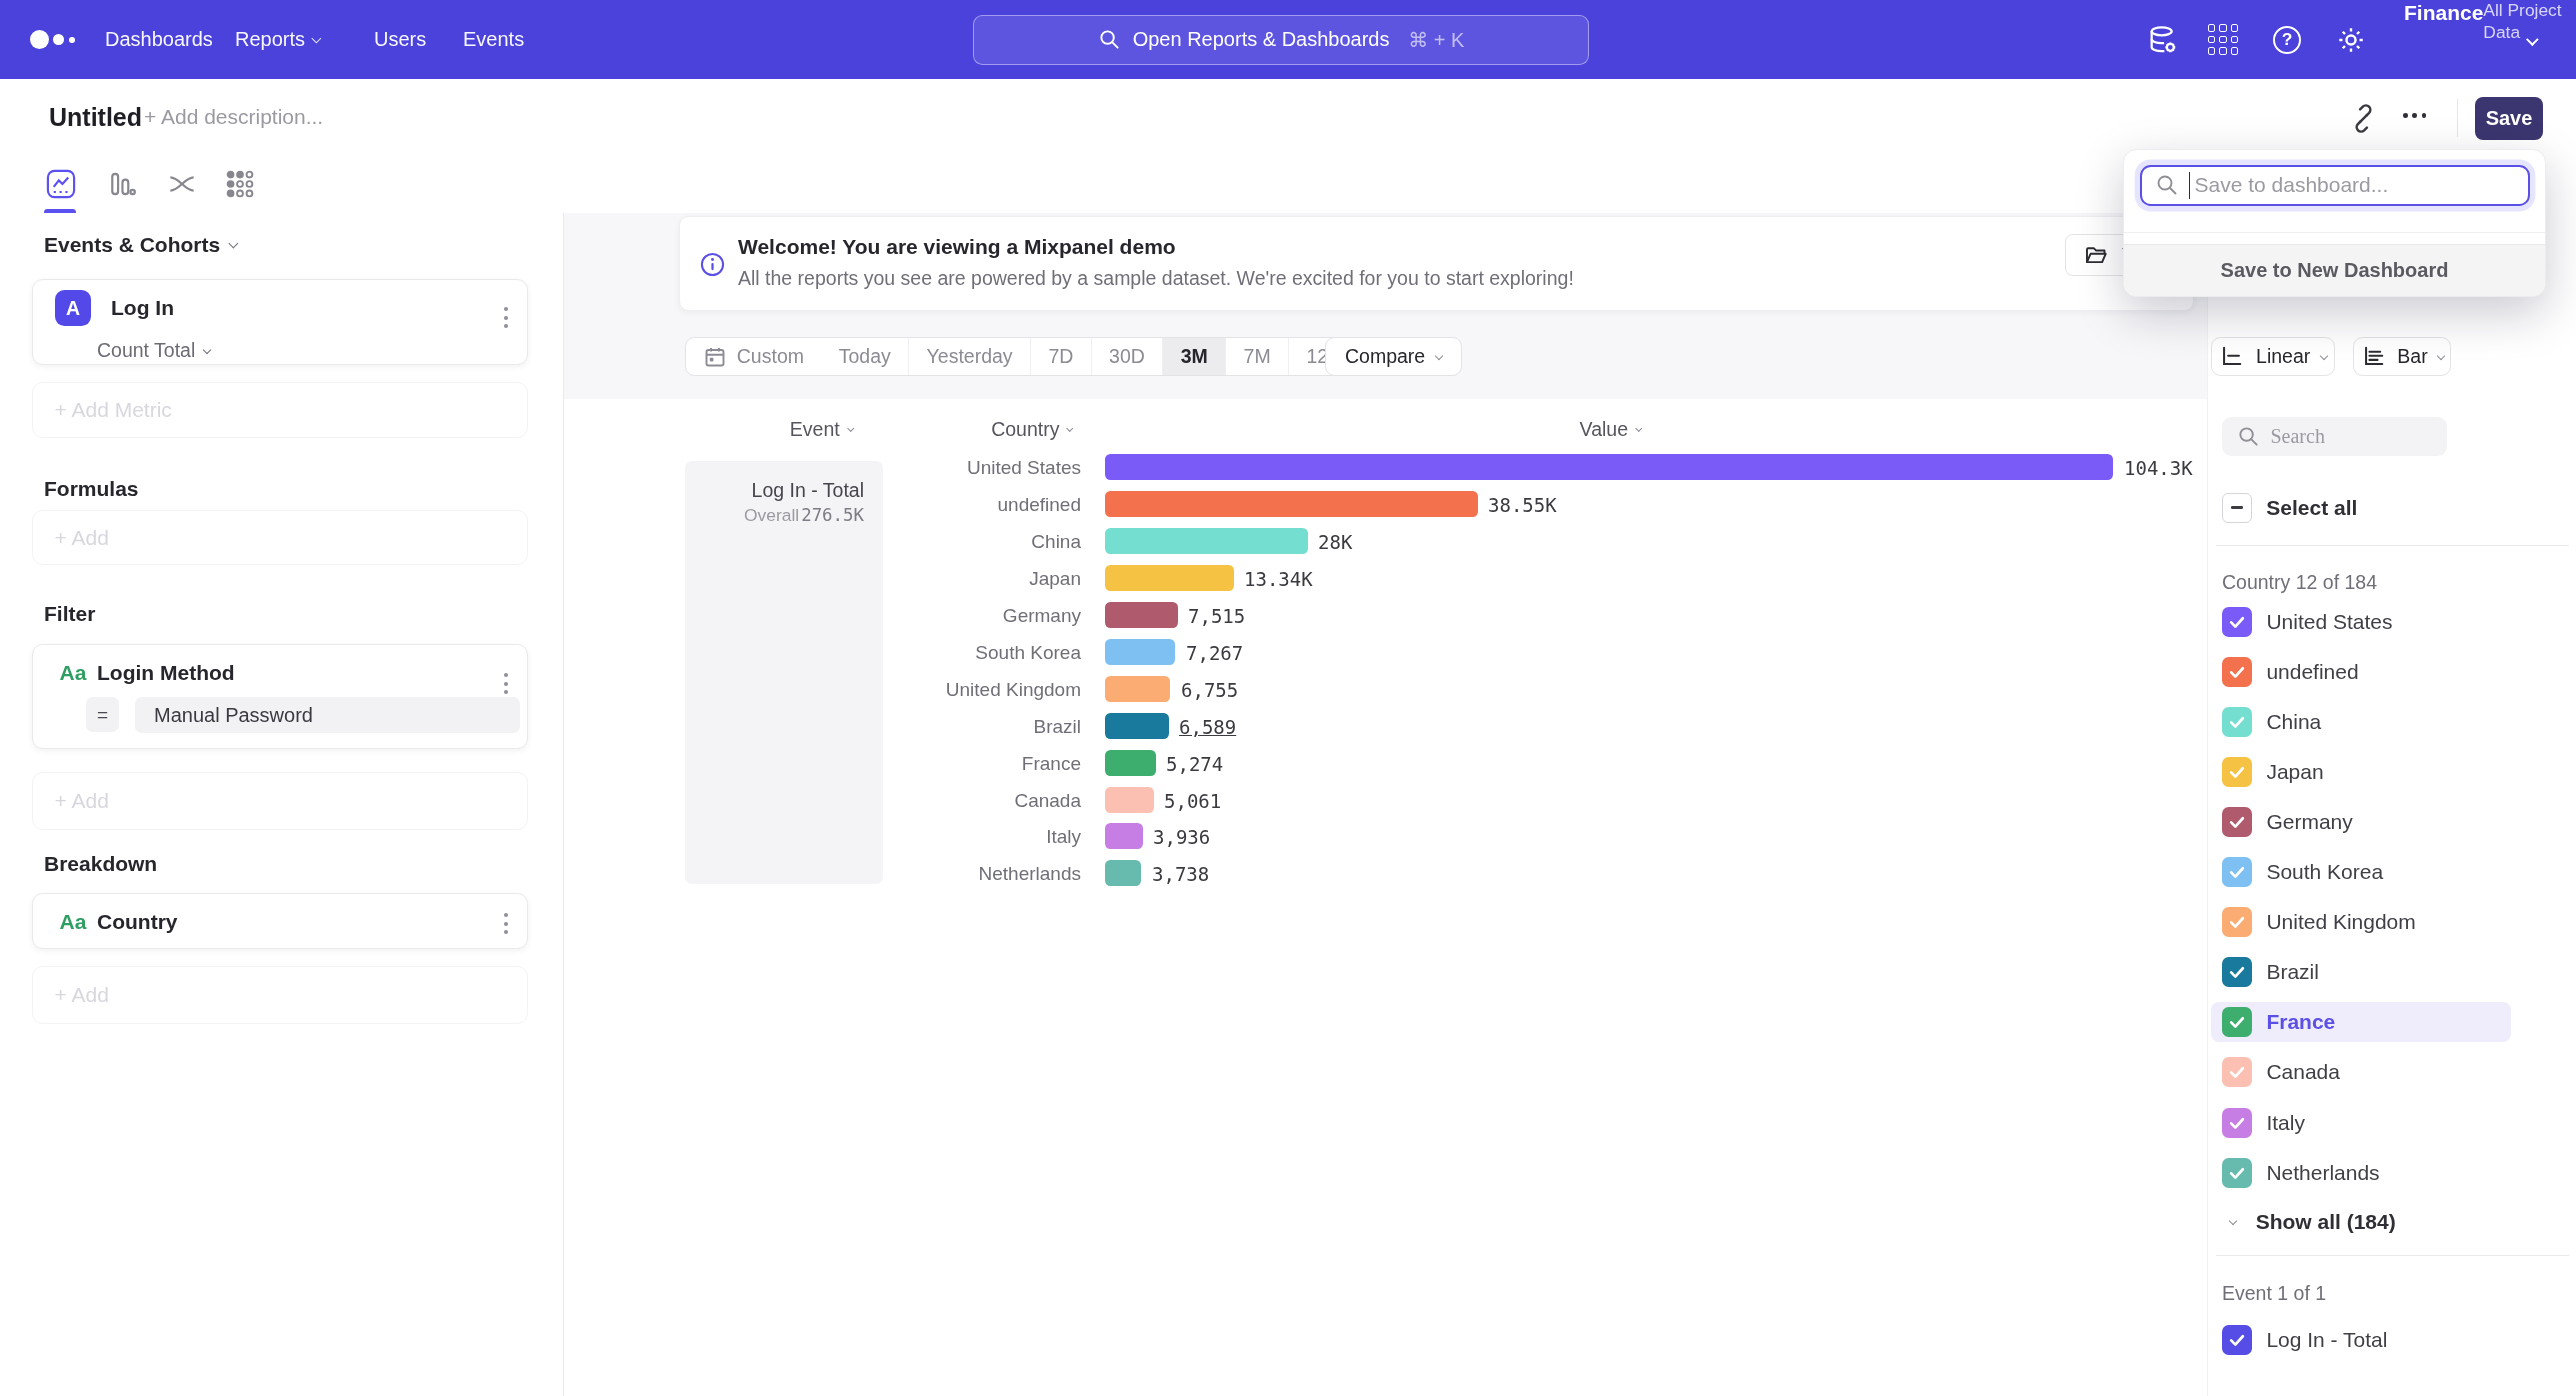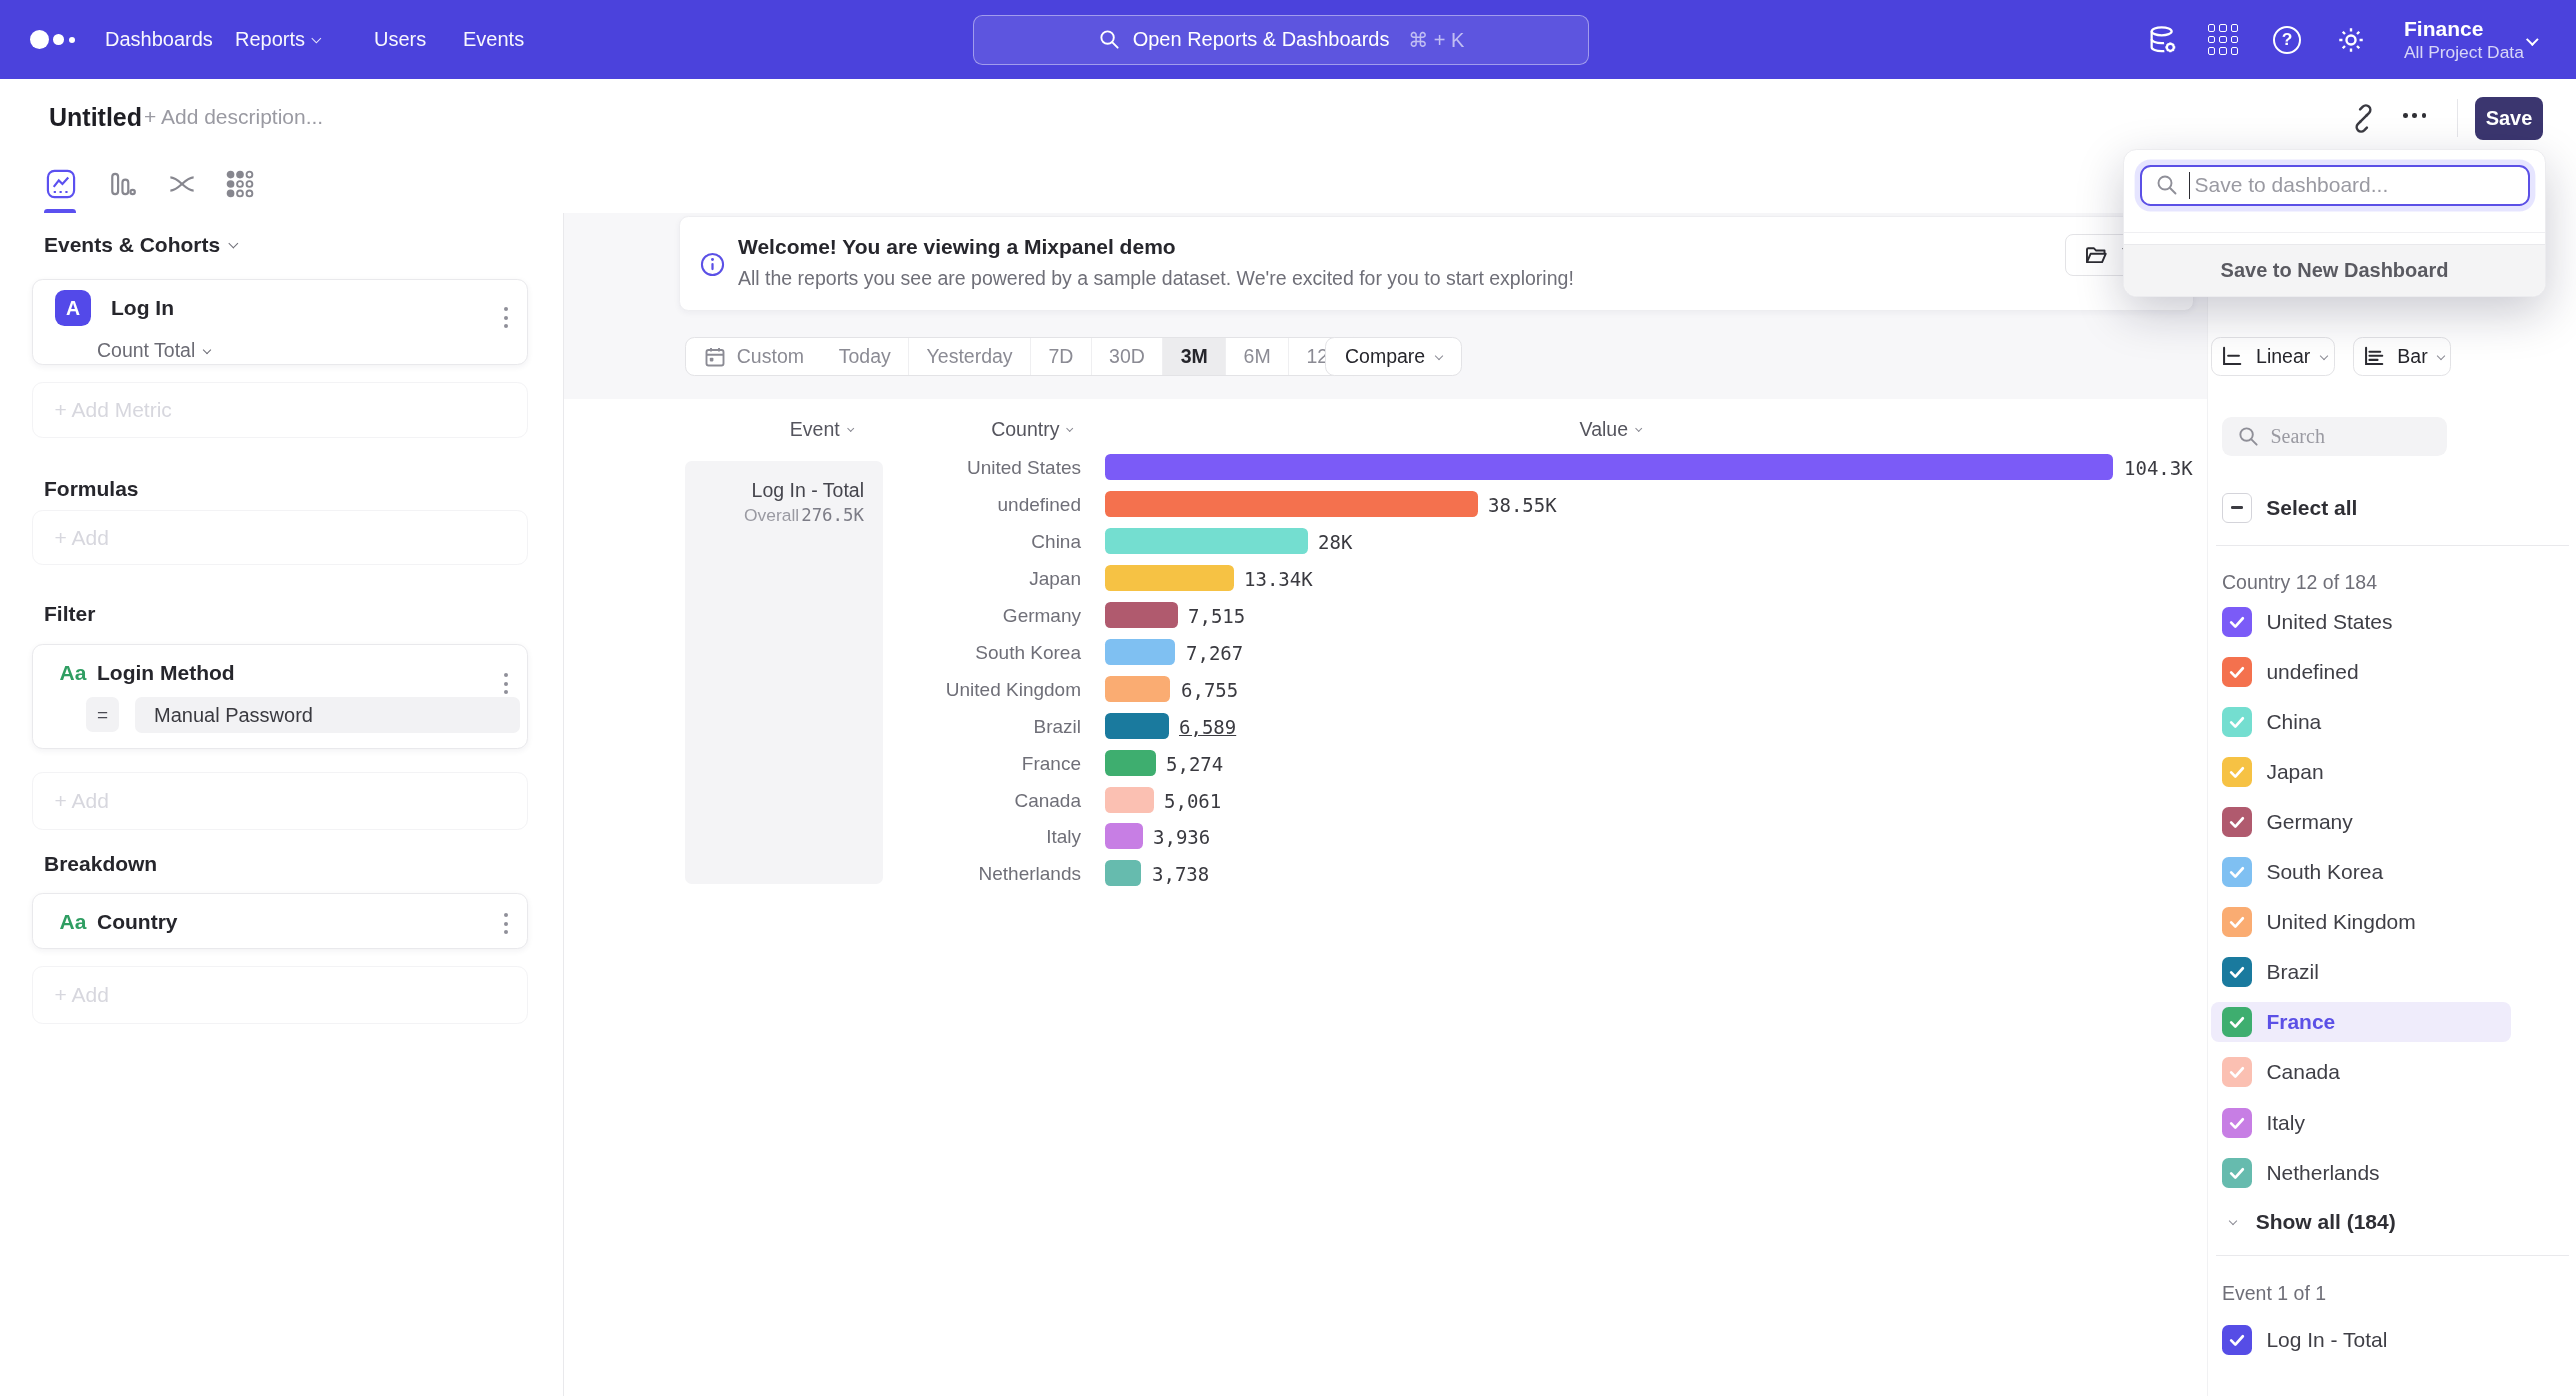--- a/index.html
+++ b/index.html
@@ -9,21 +9,21 @@
   .chev{width:8.7px;height:8.7px;border-right:2px solid currentColor;border-bottom:2px solid currentColor;transform:rotate(45deg);display:inline-block;flex:none}
   
   .topnav{position:absolute;left:0;top:0;width:2576px;height:79px;background:#4b42dc;display:flex;align-items:center}
   .logo{position:absolute;left:29.5px;top:0;height:79px;display:flex;align-items:center;gap:4.7px}
   .logo i{display:block;border-radius:50%;background:#fff}
   .nav-item{position:absolute;top:0;height:79px;display:flex;align-items:center;gap:8px;color:rgba(255,255,255,.96);font-size:20px;font-weight:500}
   .nav-item .chev{width:6.7px;height:6.7px;border-color:rgba(255,255,255,.85);border-width:1.7px;margin-top:-2.7px}
   .nav-search{position:absolute;left:973px;top:14.8px;width:616px;height:50px;border:1.3px solid rgba(255,255,255,.42);background:rgba(255,255,255,.10);border-radius:9.4px;display:flex;align-items:center;justify-content:center;gap:12px;color:#fff;font-size:20px}
   .nav-search .short{color:rgba(255,255,255,.62);margin-left:6.7px}
   .nav-ico{position:absolute;top:0;height:79px;display:flex;align-items:center;color:#fff}
-  .proj{position:absolute;left:2404px;top:0;height:79px;display:flex;flex-direction:column;justify-content:center;color:#fff}
+  .proj{position:absolute;left:2404px;top:0;height:79px;display:flex;justify-content:center;color:#fff}
   .proj .p1{font-size:21px;font-weight:700;line-height:25.5px}
   .proj .p2{font-size:17.4px;color:rgba(255,255,255,.78);line-height:21.5px}
   .grid9{display:grid;grid-template-columns:repeat(3,7.4px);grid-template-rows:repeat(3,7.4px);gap:4px}
   .grid9 i{border:1.7px solid #fff;border-radius:2px;display:block}
   .helpc{width:28px;height:28px;border:2px solid #fff;border-radius:50%;display:flex;align-items:center;justify-content:center;font-size:17.4px;font-weight:700;color:#fff}
   
   .hdr{position:absolute;left:0;top:79px;width:2576px;height:76px;background:#fff}
   .hdr .title{position:absolute;left:49px;top:0;height:76px;display:flex;align-items:center;font-size:25px;font-weight:700;color:#1e1e24}
   .hdr .desc{position:absolute;left:144px;top:0;height:76px;display:flex;align-items:center;font-size:21px;color:#9a9aa2}
   .hdr .hdivider{position:absolute;left:2457px;top:20px;width:1.3px;height:38px;background:#e6e6ea}
@@ -312,21 +312,21 @@
       <svg width="24" height="24" viewBox="0 0 24 24" fill="none" stroke="#8b8b94" stroke-width="1.9">
           <rect x="3.5" y="5" width="17" height="15.5" rx="2"></rect>
           <line x1="3.5" y1="9.8" x2="20.5" y2="9.8"></line>
           <line x1="8" y1="3" x2="8" y2="6.6"></line>
           <line x1="16" y1="3" x2="16" y2="6.6"></line>
           <rect x="6.8" y="12.8" width="3.6" height="3.6" rx="0.8" fill="#8b8b94" stroke="none"></rect>
         </svg>
       <span>Custom</span>
     </div>
 
-    <div style="display:contents"><div class="seg">Today</div><div class="seg">Yesterday</div><div class="seg">7D</div><div class="seg">30D</div><div class="seg sel">3M</div><div class="seg">6M</div><div class="seg">12M</div></div>
+    <div style="display:contents"><div class="seg">Today</div><div class="seg">Yesterday</div><div class="seg">7D</div><div class="seg">30D</div><div class="seg sel">3M</div><div class="seg">7M</div><div class="seg">12M</div></div>
   </div>
   <div class="btn" style="left:761px;top:124px;padding:0 19px">
     <span>Compare</span>
       <span class="chev"></span>
   </div>
 
   <div class="chead" style="left:207px;width:101px">
       <span>Event</span>
       <span class="chev"></span>
     </div>

